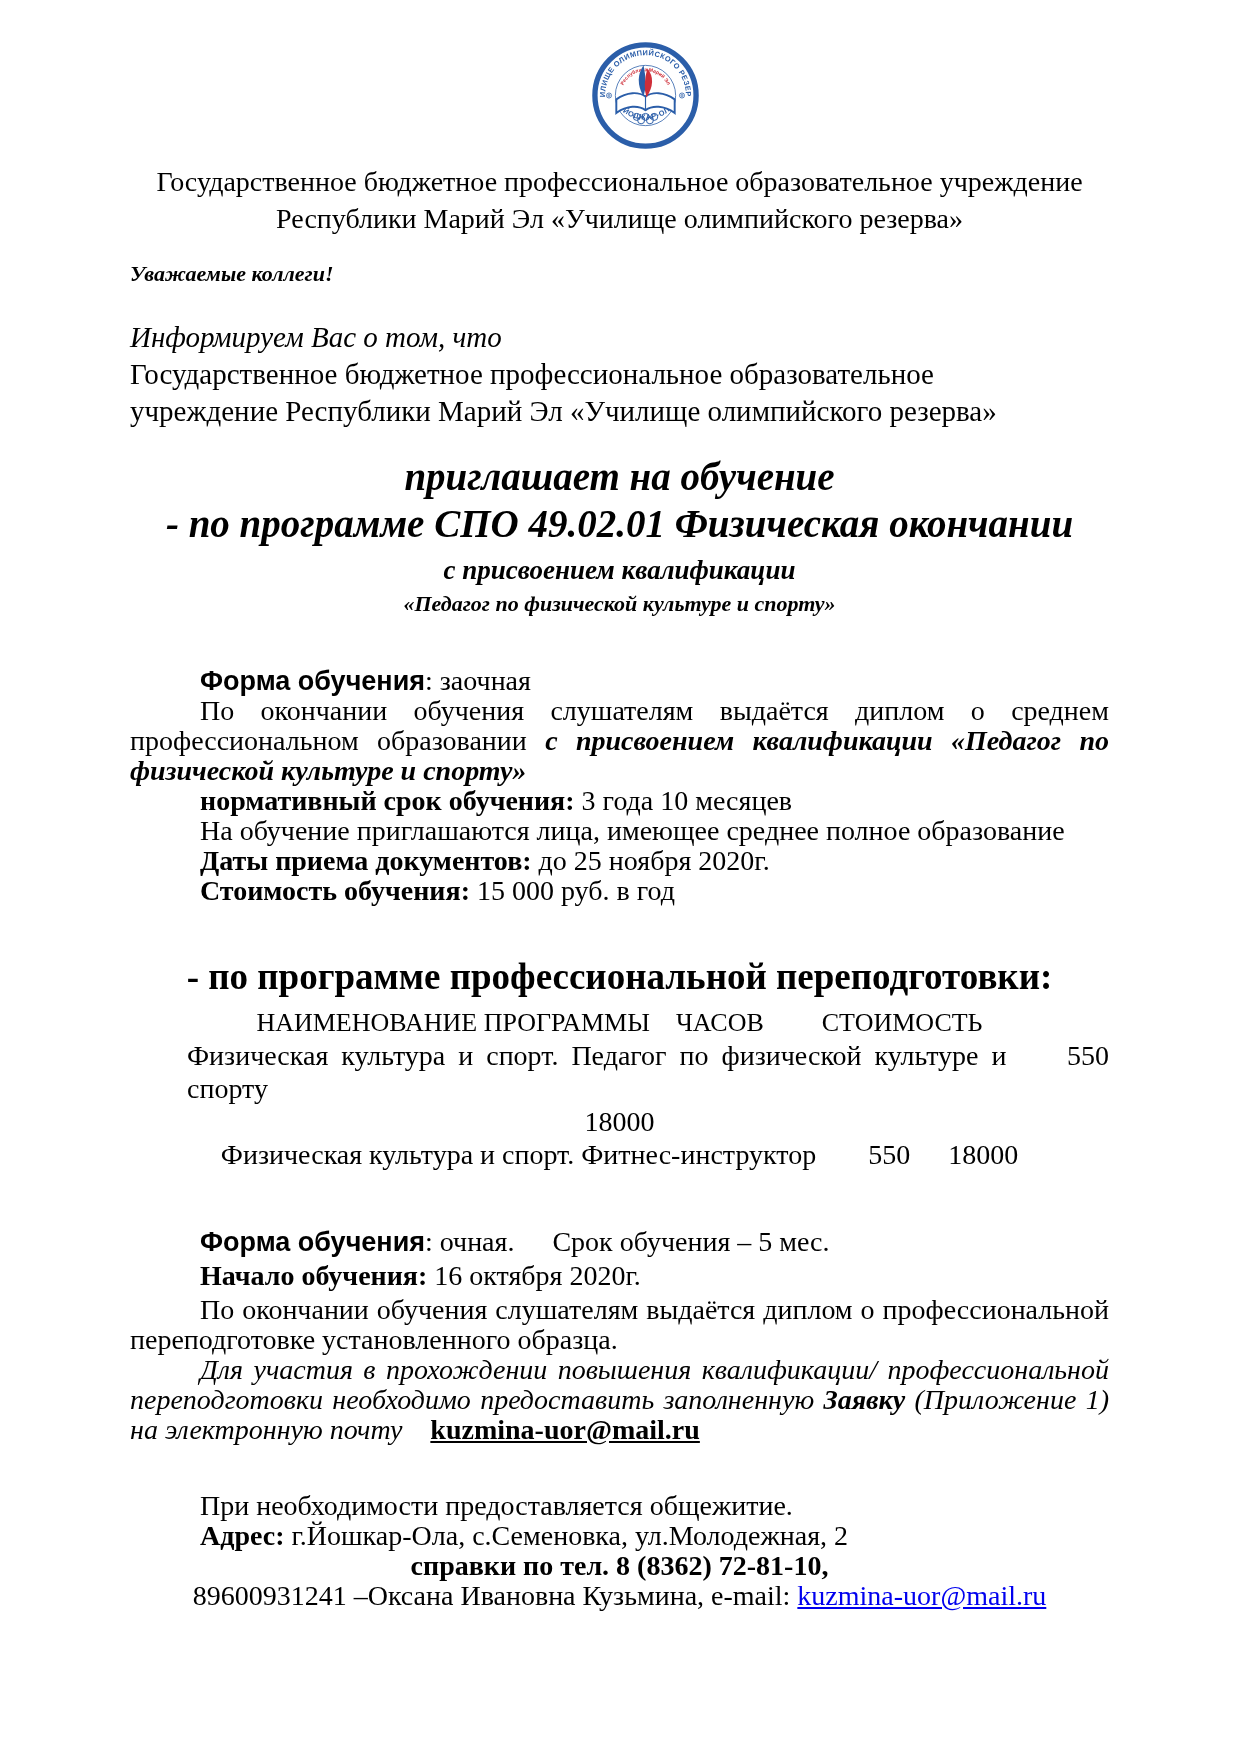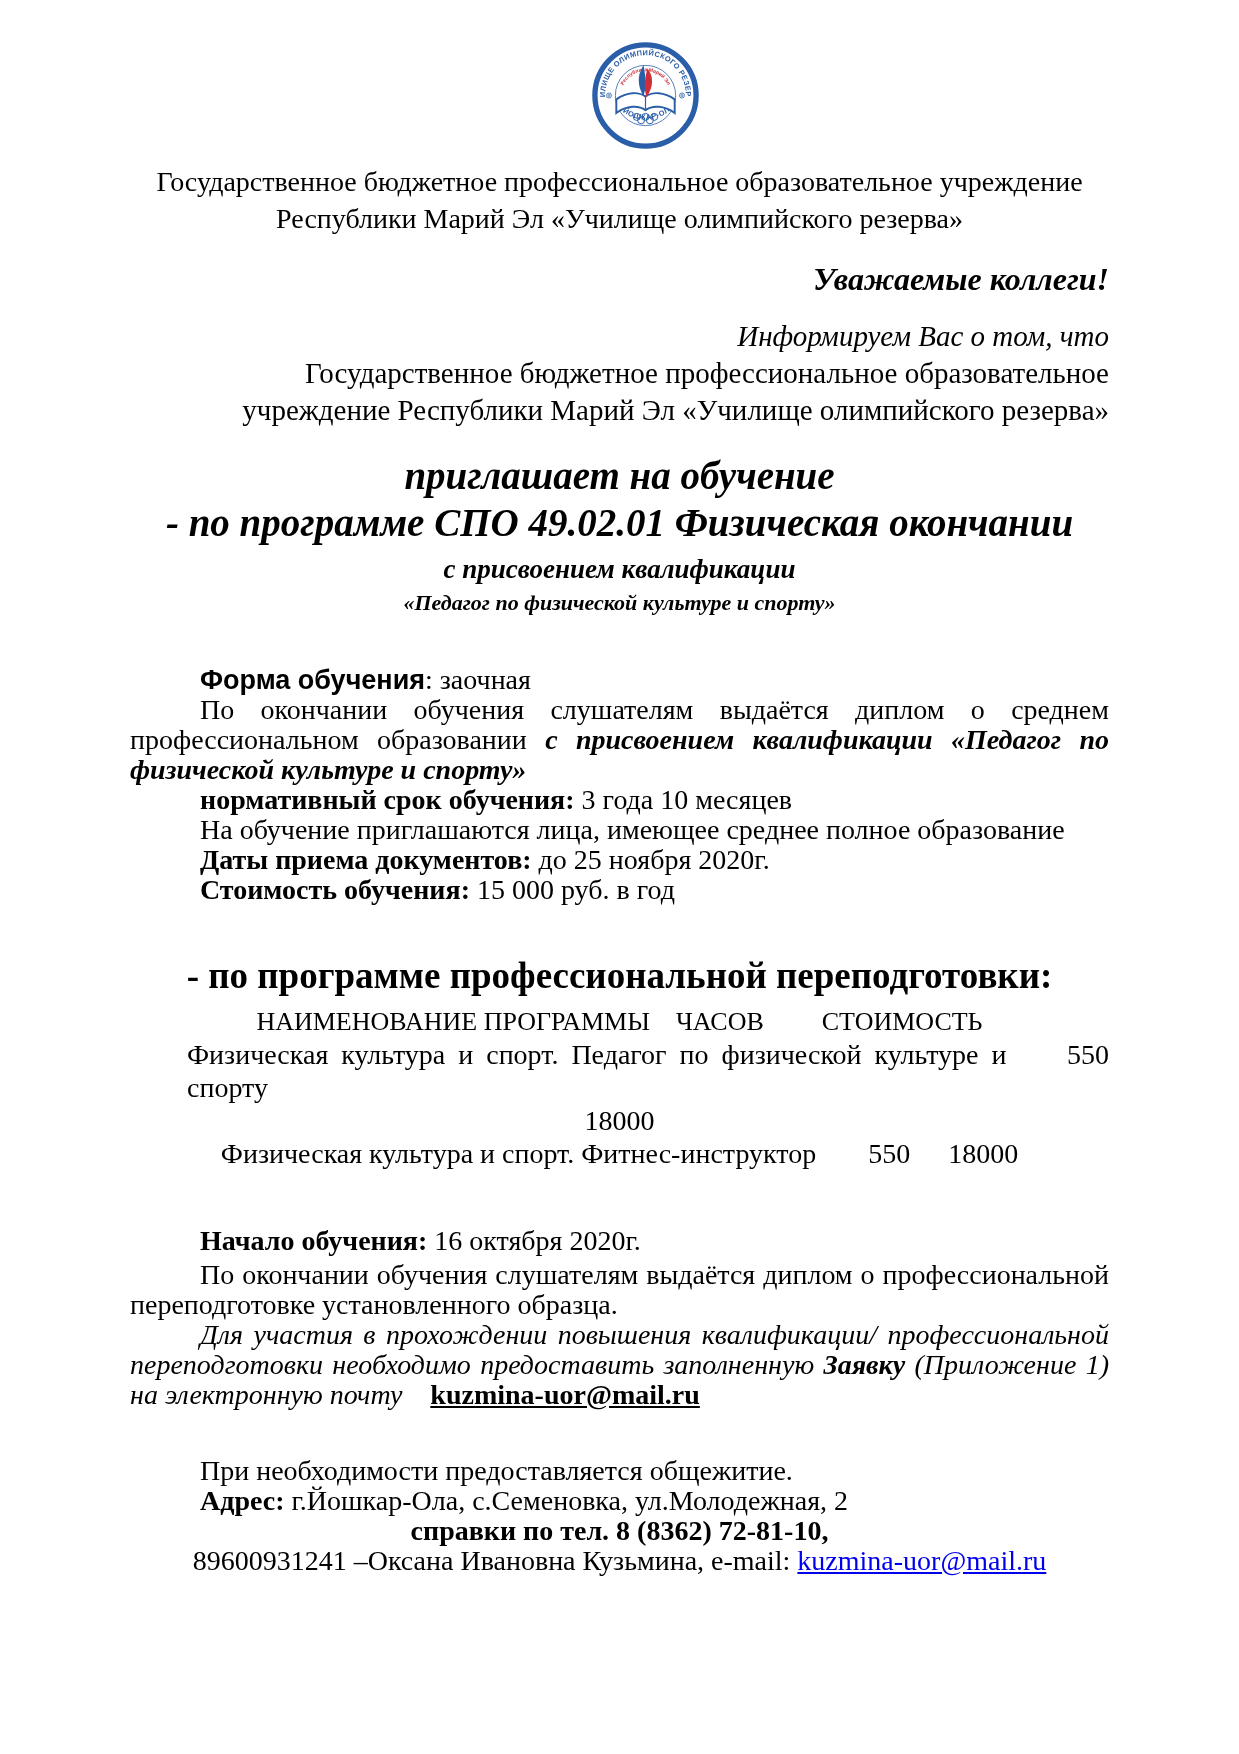--- a/index.html
+++ b/index.html
@@ -7,22 +7,22 @@
     width:1239px; height:1754px; background:#ffffff; color:#000;
     font-family:"Liberation Serif","DejaVu Serif",serif;
     position:relative; overflow:hidden;
   }
   .inner { padding:0 130px; }
 
   .logo-wrap { width:107px; height:107px; margin:42px auto 0; transform:translateX(26px); }
   .logo-wrap svg { width:107px; height:107px; display:block; }
 
   .org-header { margin-top:14px; text-align:center; font-size:28px; line-height:37px; }
-  .greeting  { margin-top:24px; text-align:right; font-size:32px; font-weight:bold; font-style:italic; }
-  .intro     { margin-top:20px; text-align:right; font-size:29px; line-height:37px; }
+  .greeting  { margin-top:24px; text-align:left; font-size:22px; font-weight:bold; font-style:italic; }
+  .intro     { margin-top:32px; text-align:left; font-size:29px; line-height:37px; }
   .it  { font-style:italic; }
   .b   { font-weight:bold; }
   .bi  { font-weight:bold; font-style:italic; }
 
   .invite    { text-align:center; }
   .invite-1  { margin-top:24px; font-size:39px; font-weight:bold; font-style:italic; line-height:46px; }
   .invite-2  { font-size:39px; font-weight:bold; font-style:italic; line-height:48px; }
   .invite-3  { font-size:27px; font-weight:bold; font-style:italic; line-height:31px; margin-top:7px; }
   .invite-4  { font-size:22px; font-weight:bold; font-style:italic; line-height:36px; }
 
@@ -153,20 +153,23 @@
         <span>550</span>
       </div>
       <div class="center">18000</div>
       <div class="center tbl-r2">
         <span>Физическая культура и спорт. Фитнес-инструктор</span><span class="g1"></span><span>550</span><span class="g2"></span><span>18000</span>
       </div>
     </div>
 
     <div class="body-txt sec2">
       <div class="ind form2">
+        <span class="label-sans">Форма обучения</span><span>: очная.</span><span class="gap38"></span><span>Срок обучения – 5 мес.</span>
+      </div>
+      <div class="ind form2">
         <span class="b">Начало обучения:</span><span> 16 октября 2020г.</span>
       </div>
       <div class="para">По окончании обучения слушателям выдаётся диплом о профессиональной переподготовке установленного образца.</div>
       <div class="para apply">
         <span>Для участия в прохождении повышения квалификации/ профессиональной переподготовки необходимо предоставить заполненную </span><span class="bi">Заявку</span><span> (Приложение 1) на электронную почту</span><a href="#" class="email-black">kuzmina-uor@mail.ru</a>
       </div>
     </div>
 
     <div class="body-txt">
       <div class="ind dorm">При необходимости предоставляется общежитие.</div>

